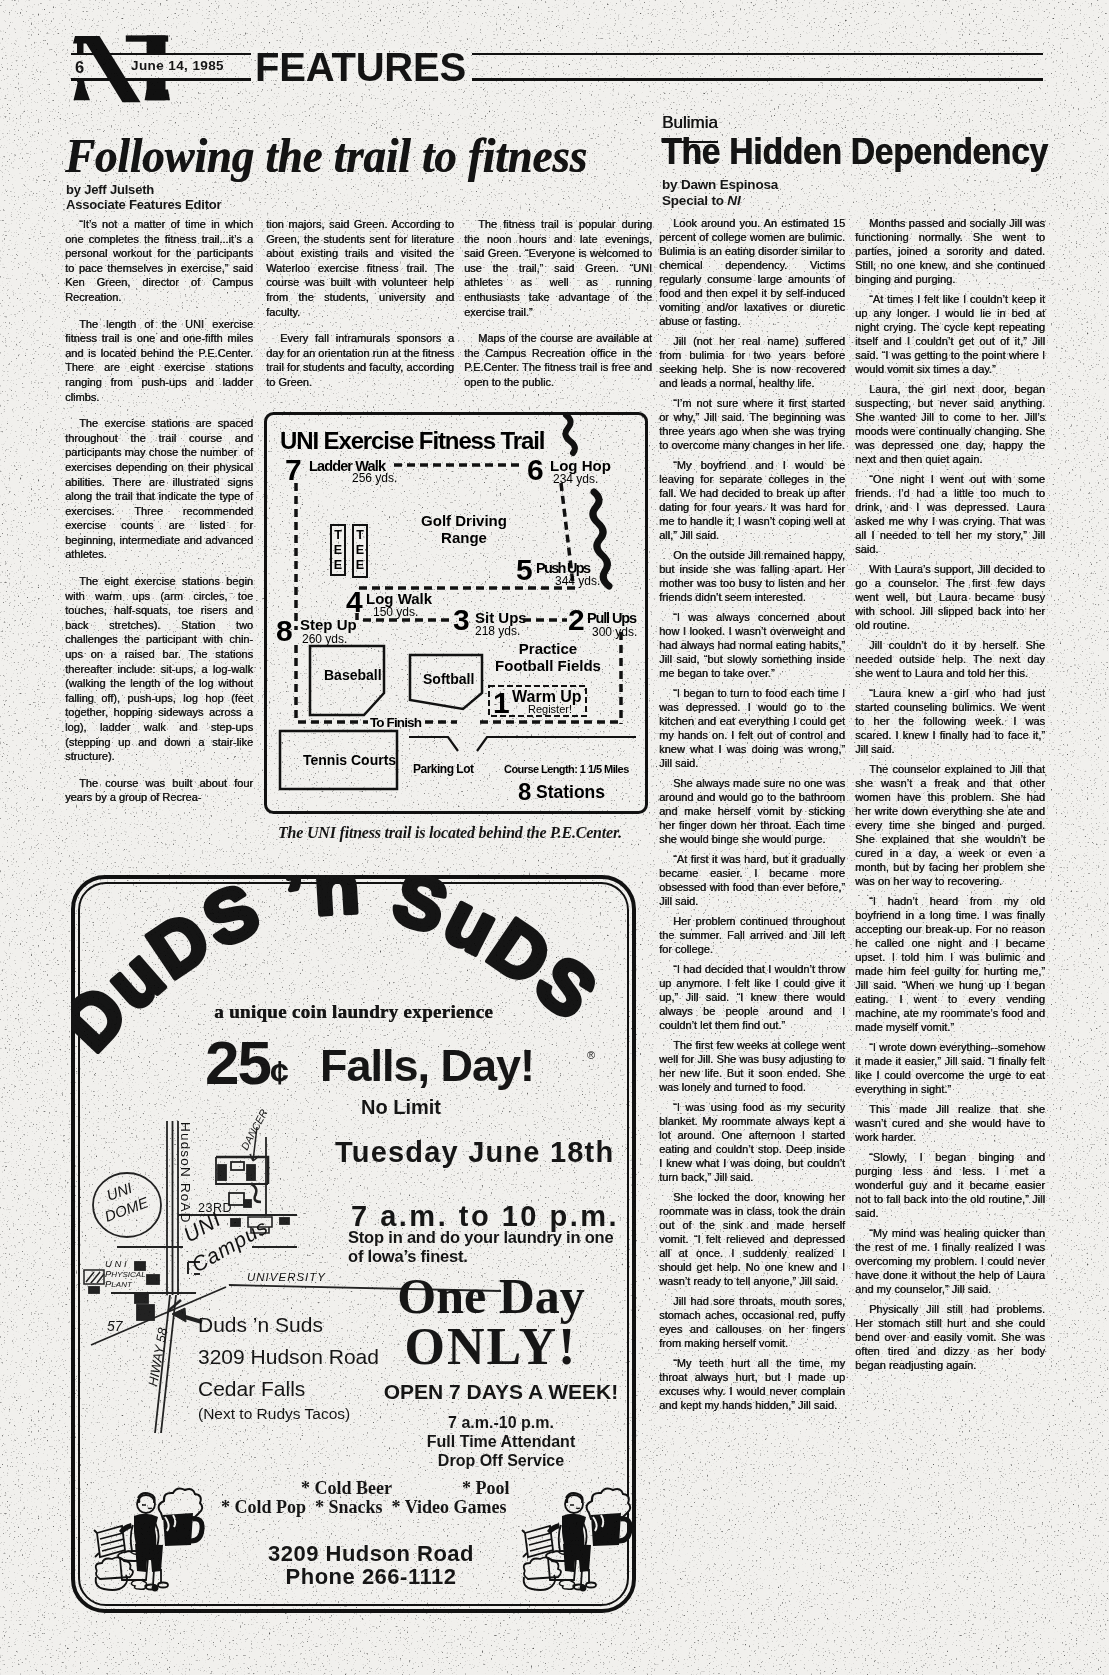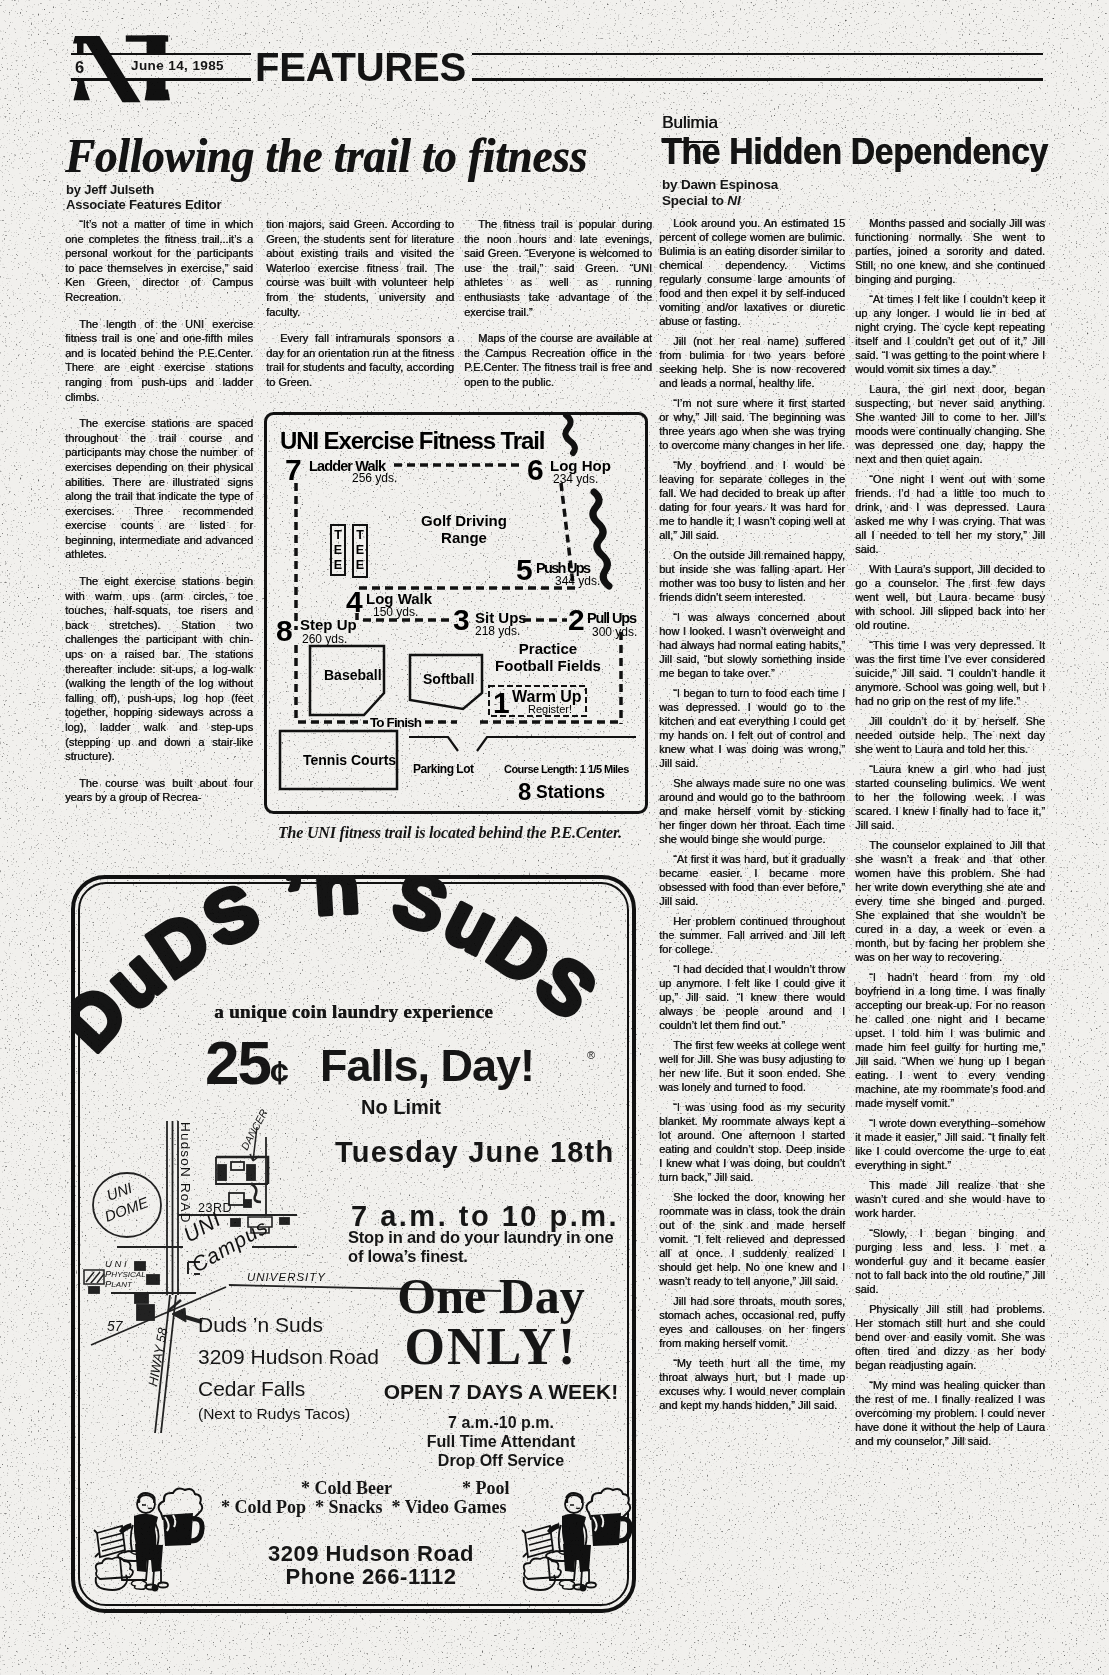--- a/index.html
+++ b/index.html
@@ -309,30 +309,29 @@
 <p>Jill had sore throats, mouth sores, stomach aches, occasional red, puffy eyes and callouses on her fingers from making herself vomit.</p>
 <p>“My teeth hurt all the time, my throat always hurt, but I made up excuses why. I would never complain and kept my hands hidden,” Jill said.</p>
 </div>
 
 <div class="col rc" id="rc2" style="left:855px;top:216px;width:190px;letter-spacing:0.03px;">
 <p>Months passed and socially Jill was functioning normally. She went to parties, joined a sorority and dated. Still, no one knew, and she continued binging and purging.</p>
 <p>“At times I felt like I couldn’t keep it up any longer. I would lie in bed at night crying. The cycle kept repeating itself and I couldn’t get out of it,” Jill said. “I was getting to the point where I would vomit six times a day.”</p>
 <p>Laura, the girl next door, began suspecting, but never said anything. She wanted Jill to come to her. Jill’s moods were continually changing. She was depressed one day, happy the next and then quiet again.</p>
 <p>“One night I went out with some friends. I’d had a little too much to drink, and I was depressed. Laura asked me why I was crying. That was all I needed to tell her my story,” Jill said.</p>
 <p>With Laura’s support, Jill decided to go a counselor. The first few days went well, but Laura became busy with school. Jill slipped back into her old routine.</p>
-<p>“This time I was very depressed. It was the first time I’ve ever considered suicide,” Jill said. “I couldn’t handle it anymore. School was going well, but I had no grip on the rest of my life.”</p>
 <p>Jill couldn’t do it by herself. She needed outside help. The next day she went to Laura and told her this.</p>
 <p>“Laura knew a girl who had just started counseling bulimics. We went to her the following week. I was scared. I knew I finally had to face it,” Jill said.</p>
 <p>The counselor explained to Jill that she wasn’t a freak and that other women have this problem. She had her write down everything she ate and every time she binged and purged. She explained that she wouldn’t be cured in a day, a week or even a month, but by facing her problem she was on her way to recovering.</p>
 <p>“I hadn’t heard from my old boyfriend in a long time. I was finally accepting our break-up. For no reason he called one night and I became upset. I told him I was bulimic and made him feel guilty for hurting me,” Jill said. “When we hung up I began eating. I went to every vending machine, ate my roommate’s food and made myself vomit.”</p>
 <p>“I wrote down everything--somehow it made it easier,” Jill said. “I finally felt like I could overcome the urge to eat everything in sight.”</p>
 <p>This made Jill realize that she wasn’t cured and she would have to work harder.</p>
 <p>“Slowly, I began binging and purging less and less. I met a wonderful guy and it became easier not to fall back into the old routine,” Jill said.</p>
+<p>“My mind was healing quicker than the rest of me. I finally realized I was overcoming my problem. I could never have done it without the help of Laura and my counselor,” Jill said.</p>
 <p>Physically Jill still had problems. Her stomach still hurt and she could bend over and easily vomit. She was often tired and dizzy as her body began readjusting again.</p>
-<p>“My mind was healing quicker than the rest of me. I finally realized I was overcoming my problem. I could never have done it without the help of Laura and my counselor,” Jill said.</p>
 </div>
 
 <svg class="abs" style="left:0;top:0;z-index:60;pointer-events:none;" width="1109" height="1675">
   <filter id="paperNoise" x="0" y="0" width="100%" height="100%">
     <feTurbulence type="fractalNoise" baseFrequency="0.55" numOctaves="2" seed="7" stitchTiles="stitch"></feTurbulence>
     <feColorMatrix type="matrix" values="0 0 0 0 0  0 0 0 0 0  0 0 0 0 0  2 2 2 0 -3.5"></feColorMatrix>
   </filter>
   <rect width="1109" height="1675" filter="url(#paperNoise)" opacity="0.62"></rect>
 </svg>
 

